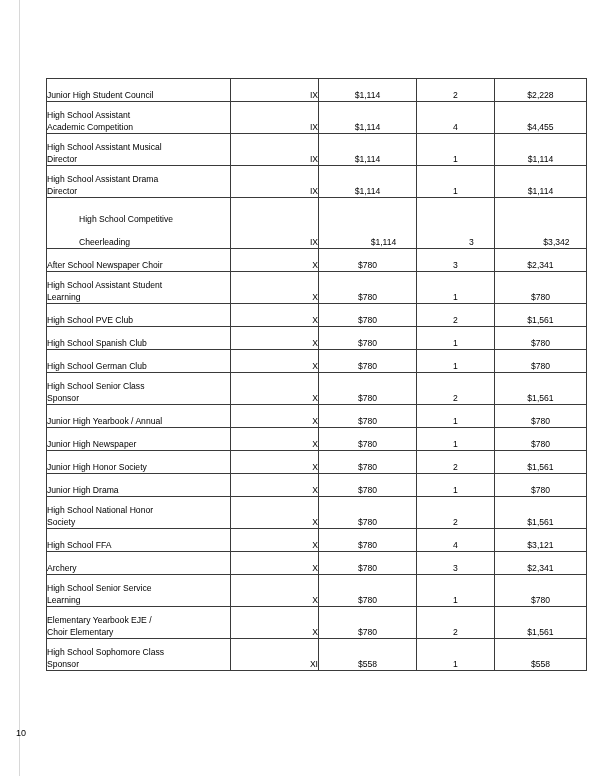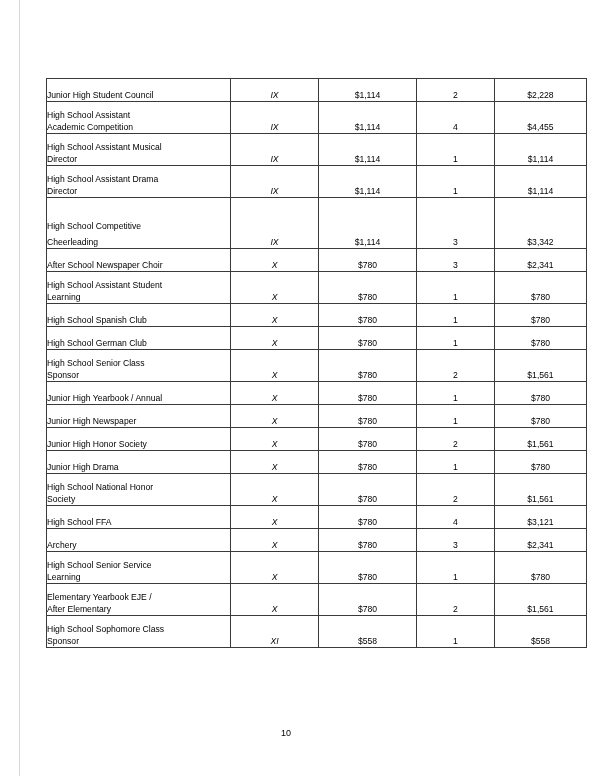--- a/index.html
+++ b/index.html
@@ -57,45 +57,44 @@
   .col-level    { width: 88px;  }
   .col-rate     { width: 98px;  }
   .col-count    { width: 78px;  }
   .col-total    { width: 92px;  }
 
   .cell-activity {
     text-align: left;
     padding: 0 0 2px 3px;
   }
   .cell-level {
-    text-align: center;
+    text-align: right;
     padding: 0 0 2px 3px;
-    font-style: italic;
   }
   .cell-rate,
   .cell-count,
   .cell-total {
     text-align: center;
     padding: 0 0 2px 0;
   }
 
   
   tr.row-tall td { height: 31px; }
   
-  tr.row-extra-tall td { height: 50px; }
+  tr.row-extra-tall td { height: 50px; padding-left: 32px; }
 
   .activity-line { display: block; white-space: pre; }
-  .activity-line.spaced { margin-top: 4px; }
+  .activity-line.spaced { margin-top: 11px; }
 
   .page-number {
     position: absolute;
     left: 0;
     top: 728px;
     width: 540px;
-    text-align: center;
+    text-align: left;
     font-size: 9px;
   }
   .page-number-inner { padding-right: 0; }
 </style>
 </head>
 <body>
 
 <div class="page">
 
   <div class="page-edge-line"></div>
@@ -172,20 +171,29 @@
             <span class="activity-line">High School Assistant Student</span>
             <span class="activity-line">Learning</span>
           </td>
           <td class="cell-level">X</td>
           <td class="cell-rate">$780</td>
           <td class="cell-count">1</td>
           <td class="cell-total">$780</td>
         </tr>
         <tr>
           <td class="cell-activity">
+            <span class="activity-line">High School PVE Club</span>
+          </td>
+          <td class="cell-level">X</td>
+          <td class="cell-rate">$780</td>
+          <td class="cell-count">2</td>
+          <td class="cell-total">$1,561</td>
+        </tr>
+        <tr>
+          <td class="cell-activity">
             <span class="activity-line">High School Spanish Club</span>
           </td>
           <td class="cell-level">X</td>
           <td class="cell-rate">$780</td>
           <td class="cell-count">1</td>
           <td class="cell-total">$780</td>
         </tr>
         <tr>
           <td class="cell-activity">
             <span class="activity-line">High School German Club</span>
@@ -275,21 +283,21 @@
             <span class="activity-line">Learning</span>
           </td>
           <td class="cell-level">X</td>
           <td class="cell-rate">$780</td>
           <td class="cell-count">1</td>
           <td class="cell-total">$780</td>
         </tr>
         <tr class="row-tall">
           <td class="cell-activity">
             <span class="activity-line">Elementary Yearbook EJE /</span>
-            <span class="activity-line">After Elementary</span>
+            <span class="activity-line">Choir Elementary</span>
           </td>
           <td class="cell-level">X</td>
           <td class="cell-rate">$780</td>
           <td class="cell-count">2</td>
           <td class="cell-total">$1,561</td>
         </tr>
         <tr class="row-tall">
           <td class="cell-activity">
             <span class="activity-line">High School Sophomore Class</span>
             <span class="activity-line">Sponsor</span>

